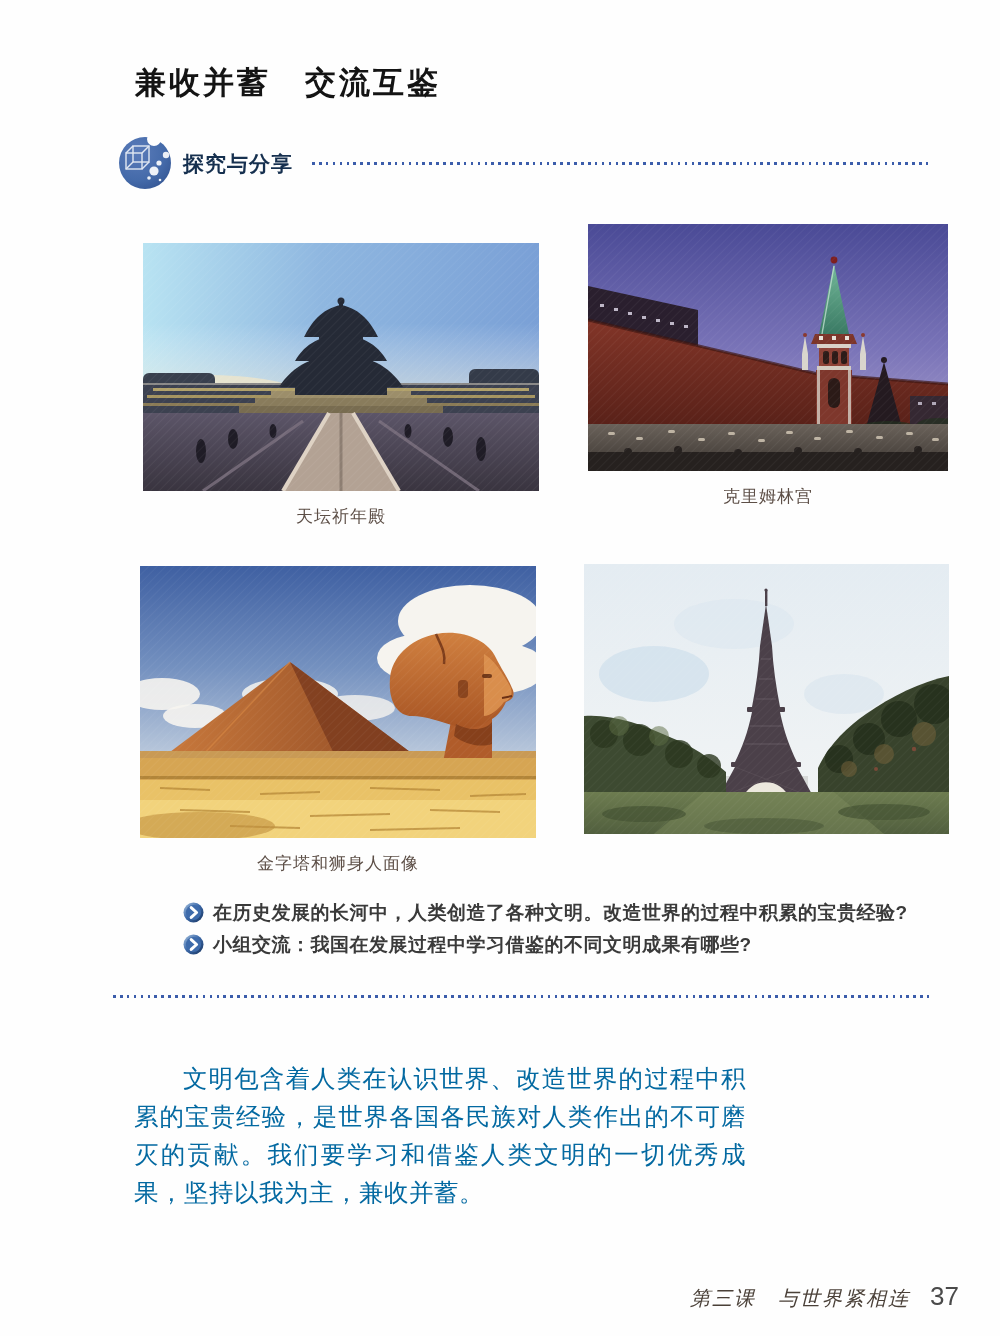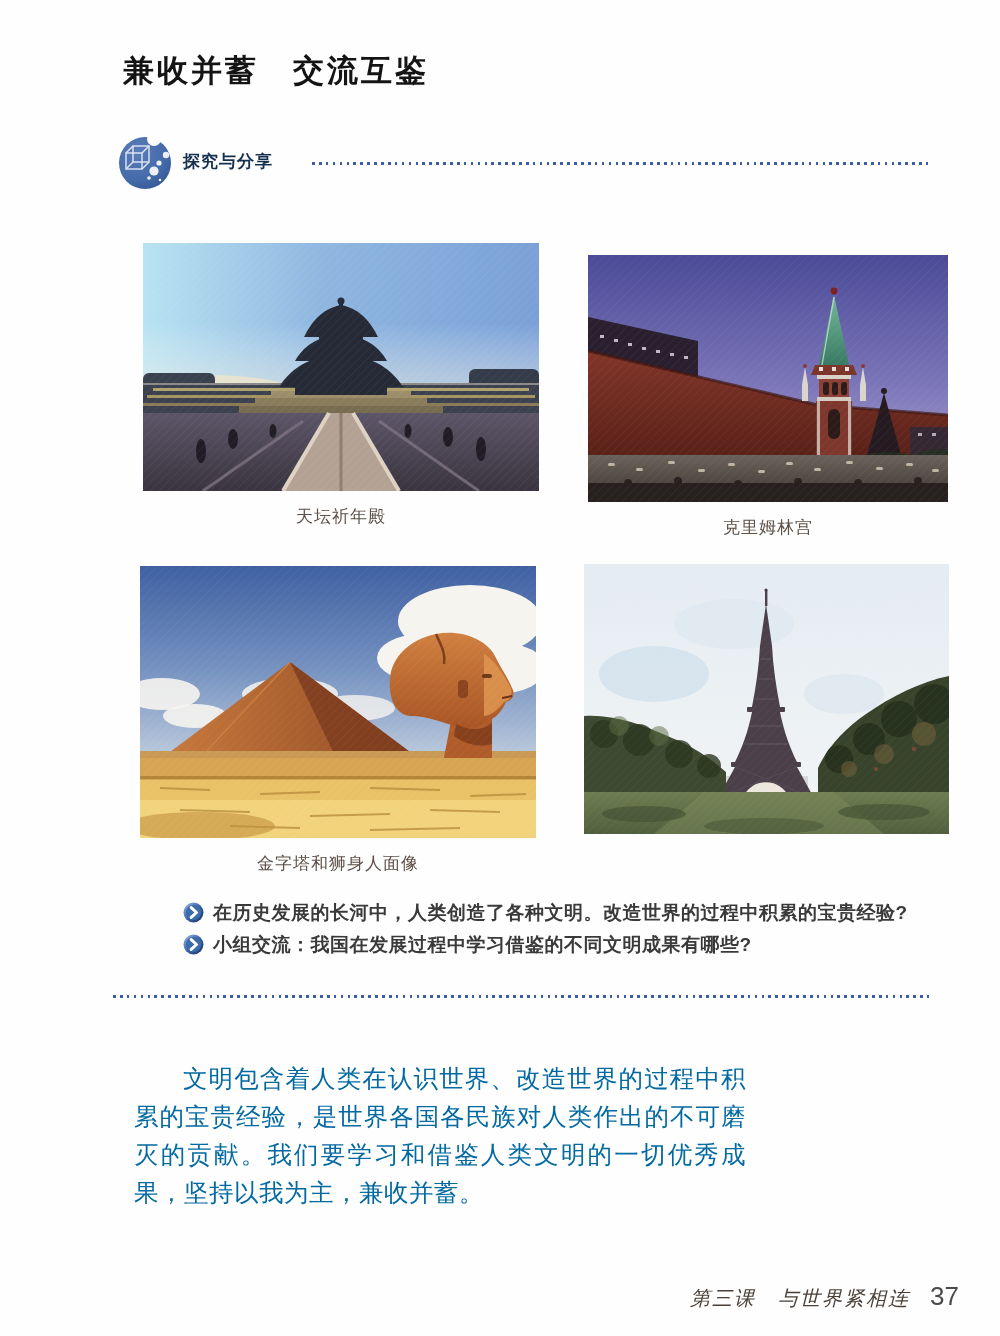--- a/index.html
+++ b/index.html
@@ -3,42 +3,42 @@
 <meta charset="utf-8">
 <style>
   html,body{margin:0;padding:0;background:#e9e9e9;}
   .page{
     position:relative;width:1000px;height:1336px;margin:0 auto;
     background:#fefefe;overflow:hidden;
     font-family:"Liberation Sans",sans-serif;color:#222;
   }
   
   .page-title{
-    position:absolute;left:123px;top:50px;margin:0;
+    position:absolute;left:123px;top:50px;margin:12px;
     font-size:31px;font-weight:bold;letter-spacing:3px;color:#141414;
     font-family:"Liberation Sans",sans-serif;
   }
   .explore-row{position:absolute;left:118px;top:133px;width:812px;height:60px;}
   .explore-icon{position:absolute;left:0;top:0;width:56px;height:58px;}
   .explore-label{
-    position:absolute;left:65px;top:17px;font-size:17px;font-weight:bold;
+    position:absolute;left:65px;top:17px;font-size:21px;font-weight:bold;
     color:#16304f;letter-spacing:1px;
   }
   .dots{background-image:repeating-linear-gradient(90deg,#3b5dab 0 2.6px,transparent 2.6px 6.9px);height:3px;}
   .leader-dots{position:absolute;left:194px;top:29px;width:616px;}
   
   .fig{position:absolute;margin:16px;}
   .fig .photo{width:100%;line-height:0;}
   .fig .photo svg{display:block;width:100%;height:100%;}
   .fig figcaption{
     text-align:center;margin-top:14px;font-size:17px;color:#5d4f47;
     font-family:"Liberation Serif",serif;letter-spacing:1px;
   }
   .fig1{left:127px;top:227px;width:396px;}
-  .fig2{left:572px;top:239px;width:360px;}
+  .fig2{left:572px;top:208px;width:360px;}
   .fig3{left:124px;top:550px;width:396px;}
   .fig4{left:568px;top:548px;width:365px;}
   
   .questions{position:absolute;left:183px;top:901px;width:730px;}
   .question{display:flex;align-items:flex-start;margin-bottom:9px;}
   .q-bullet{flex:0 0 21px;width:21px;height:21px;margin-right:9px;margin-top:1px;}
   .q-text{
     font-size:19px;font-weight:bold;color:#3a3a3a;letter-spacing:0.5px;
     line-height:23px;font-family:"Liberation Sans",sans-serif;
   }

